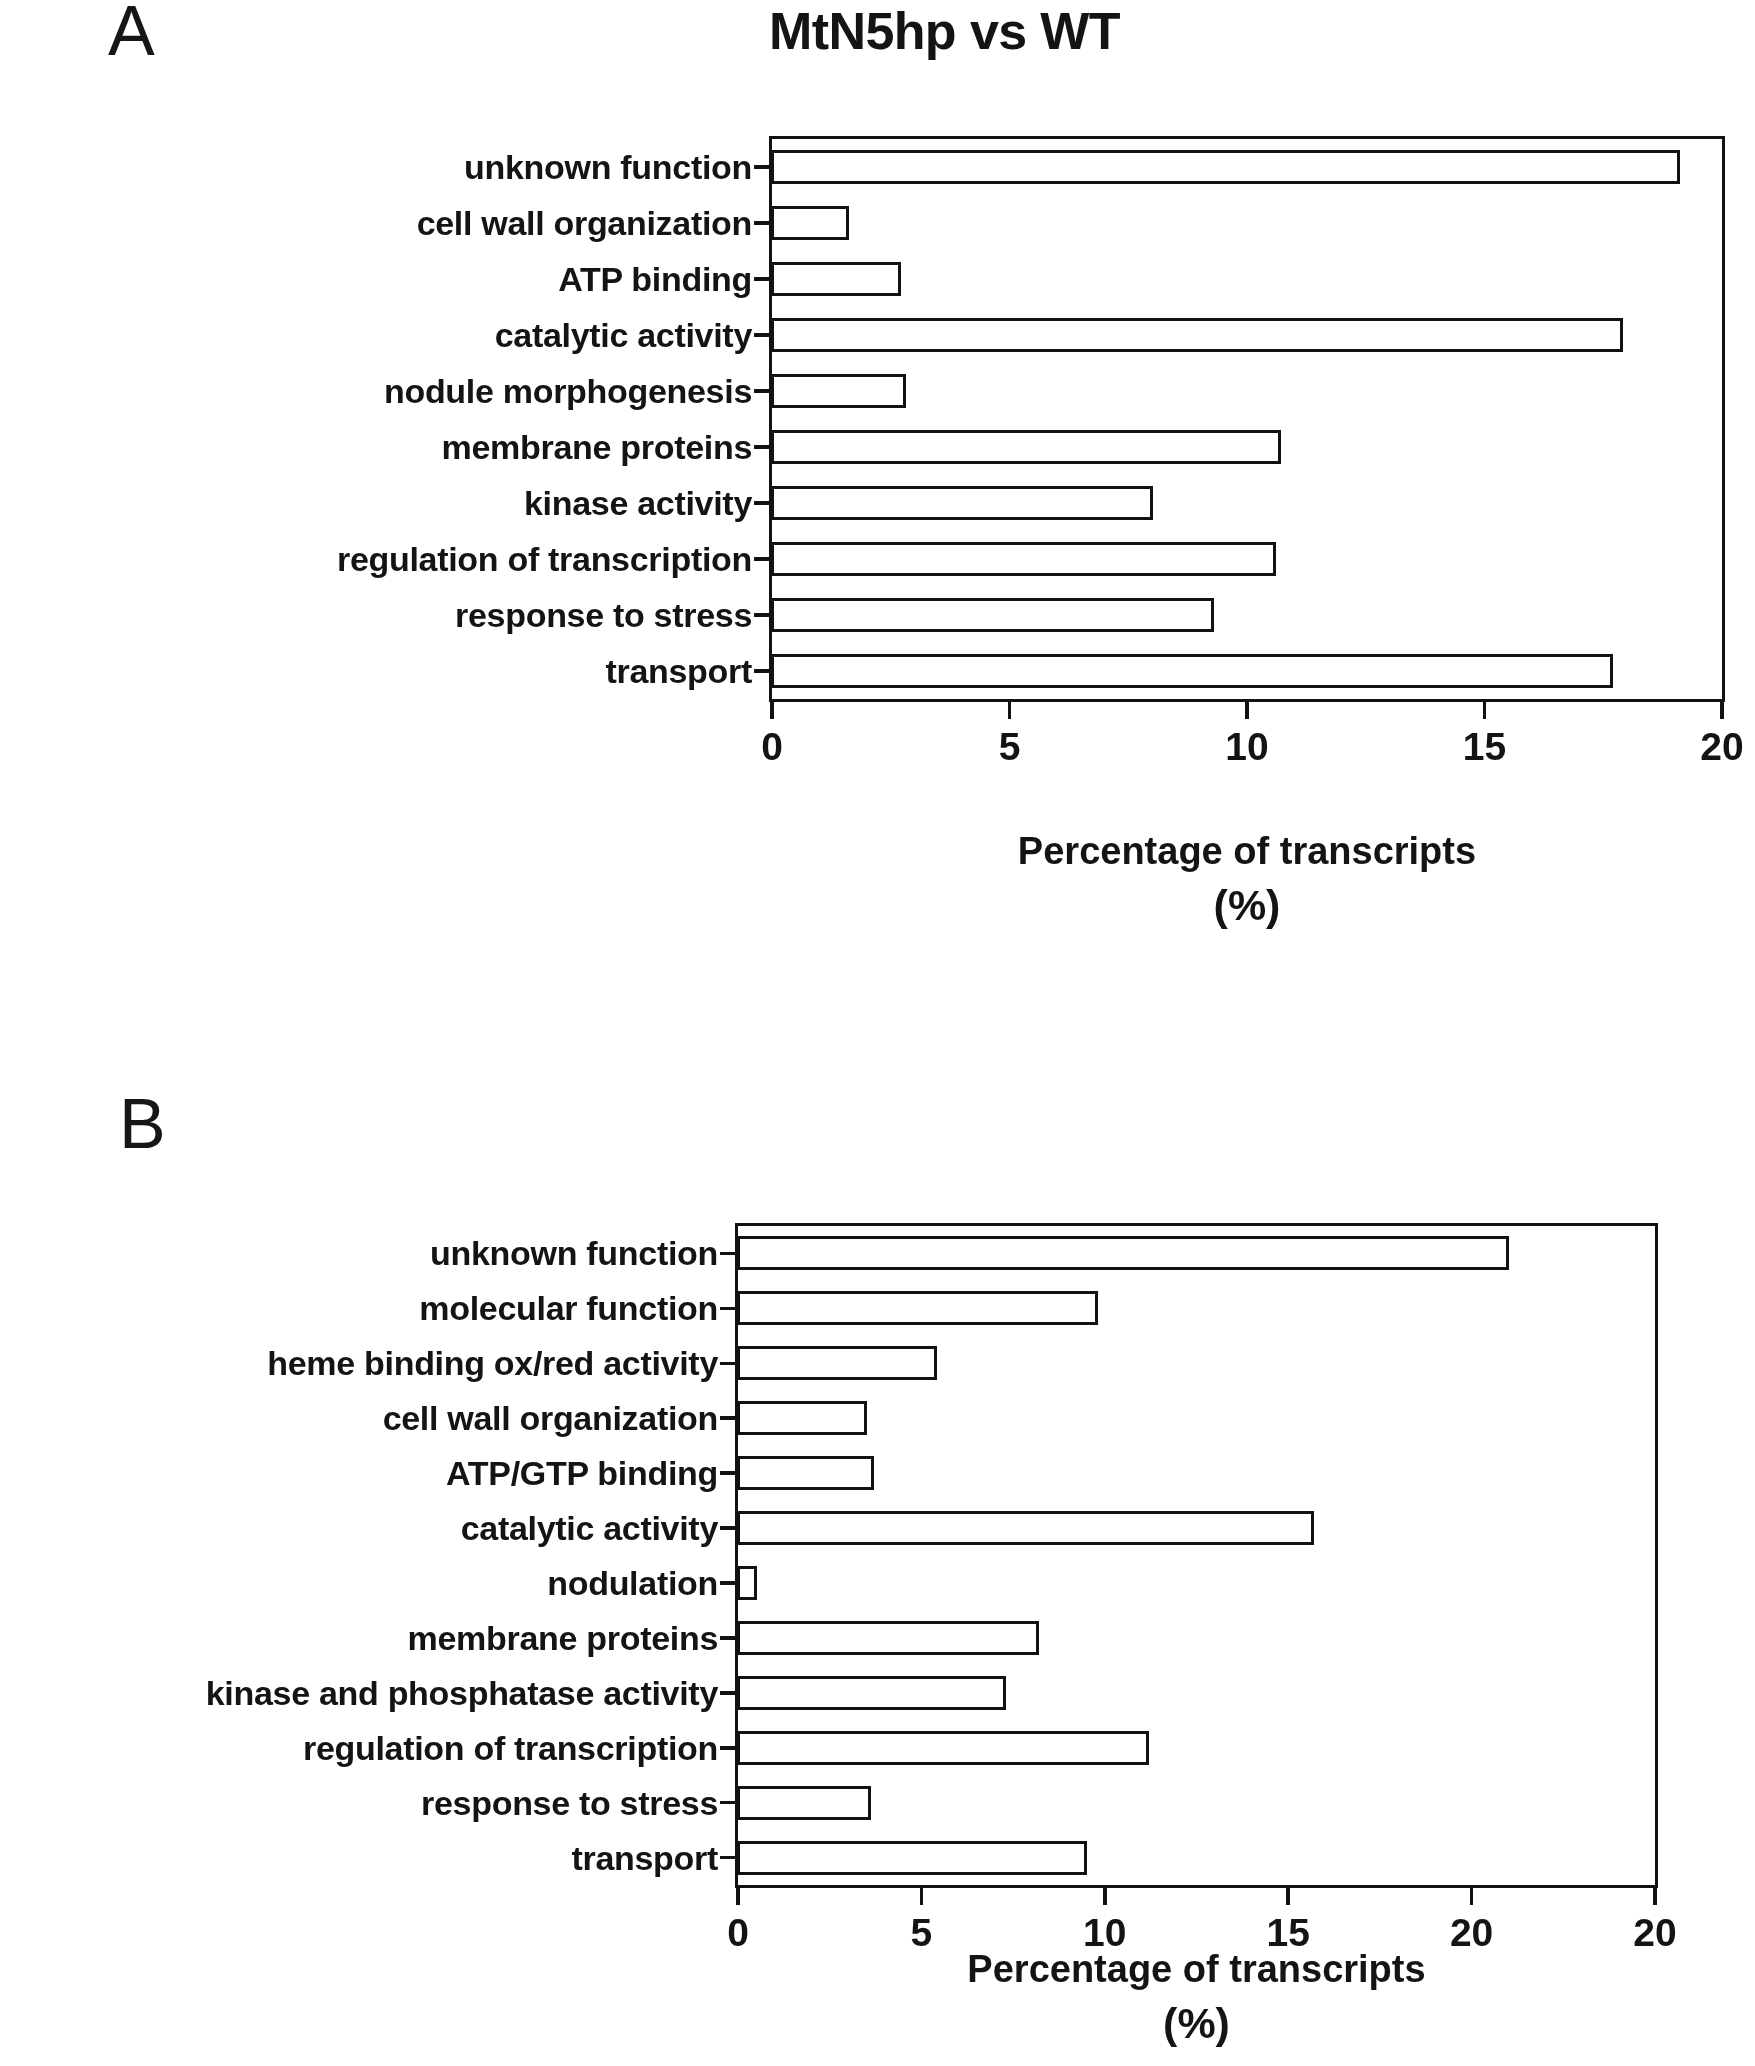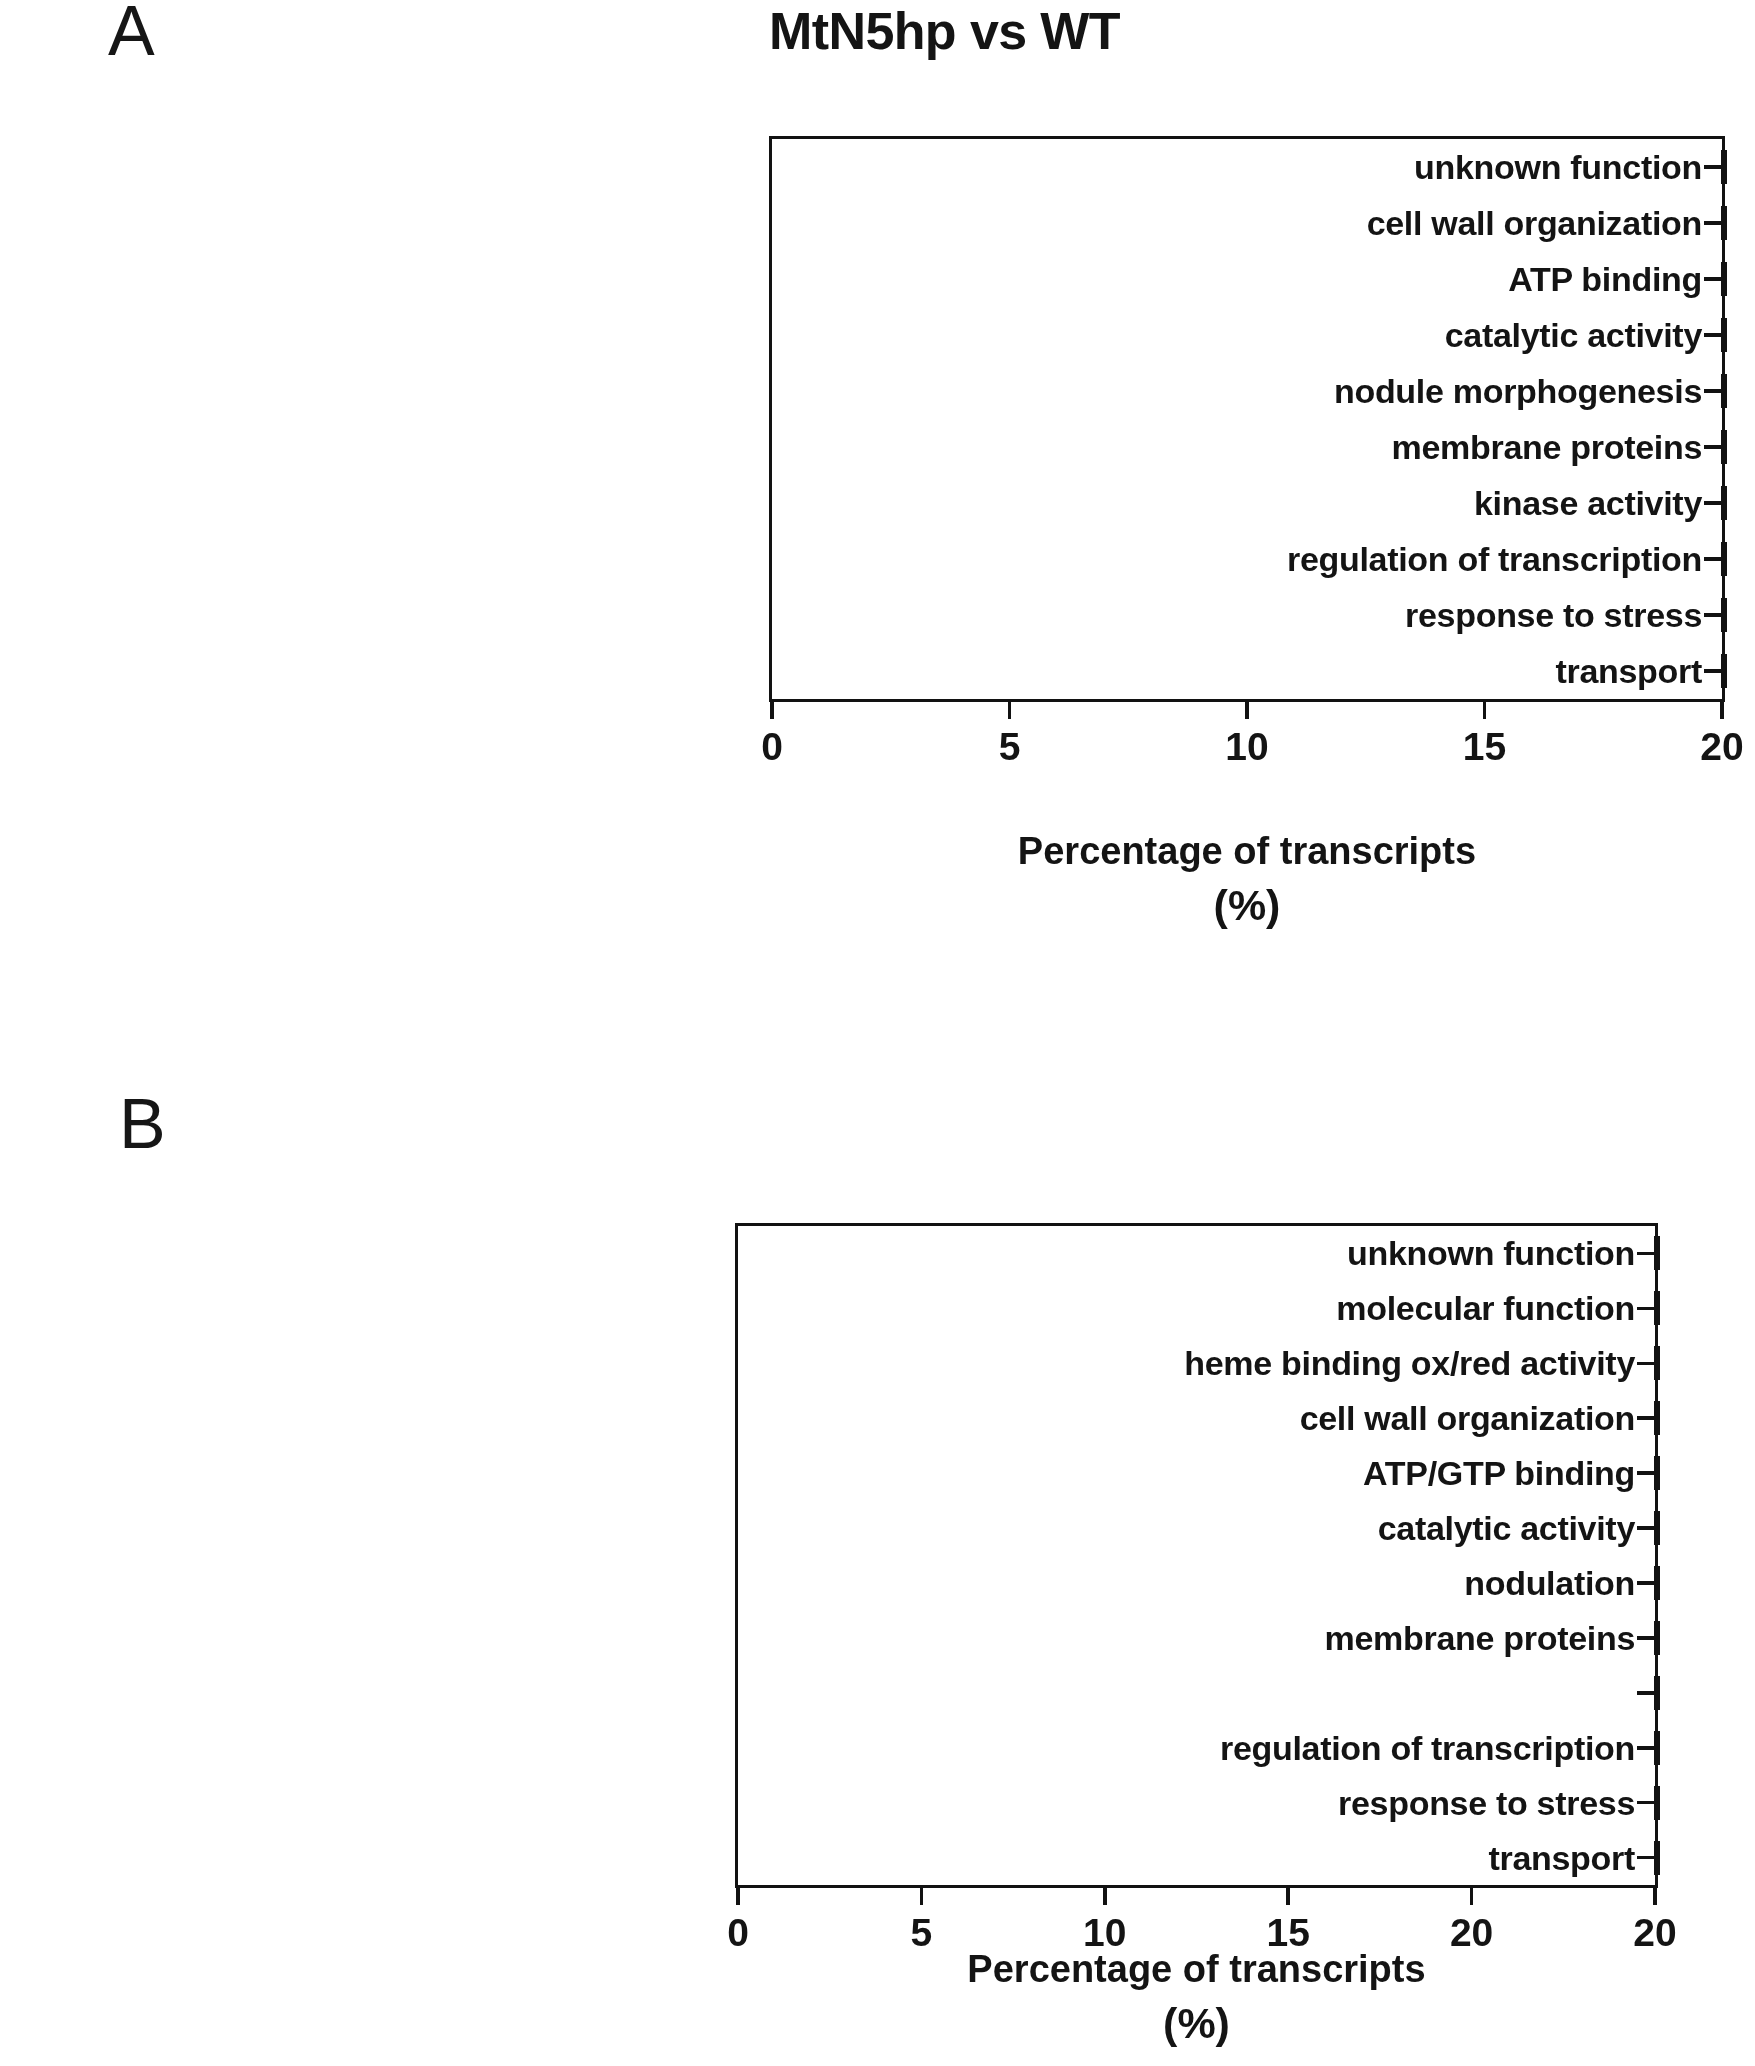--- a/index.html
+++ b/index.html
@@ -45,21 +45,20 @@
     border: 3px solid #121212;
     background: #ffffff;
     overflow: visible;
   }
 
   .rows {
     position: absolute;
     left: 0; top: 0; right: 0; bottom: 0;
     display: flex;
     flex-direction: column;
-    align-items: flex-end;
   }
   .row {
     position: relative;
     flex: 1 1 0;
     display: flex;
     align-items: center;
   }
   .bar {
     position: absolute;
     left: -0.6px;
@@ -249,20 +248,21 @@
             <div class="ylabel">nodulation</div>
             <div class="bar" style="width: calc(2% + 1.2px);"></div>
           </div>
           <div class="row">
             <div class="ytick"></div>
             <div class="ylabel">membrane proteins</div>
             <div class="bar" style="width: calc(32.8% + 1.2px);"></div>
           </div>
           <div class="row">
             <div class="ytick"></div>
+            <div class="ylabel">kinase and phosphatase activity</div>
             <div class="bar" style="width: calc(29.2% + 1.2px);"></div>
           </div>
           <div class="row">
             <div class="ytick"></div>
             <div class="ylabel">regulation of transcription</div>
             <div class="bar" style="width: calc(44.8% + 1.2px);"></div>
           </div>
           <div class="row">
             <div class="ytick"></div>
             <div class="ylabel">response to stress</div>

